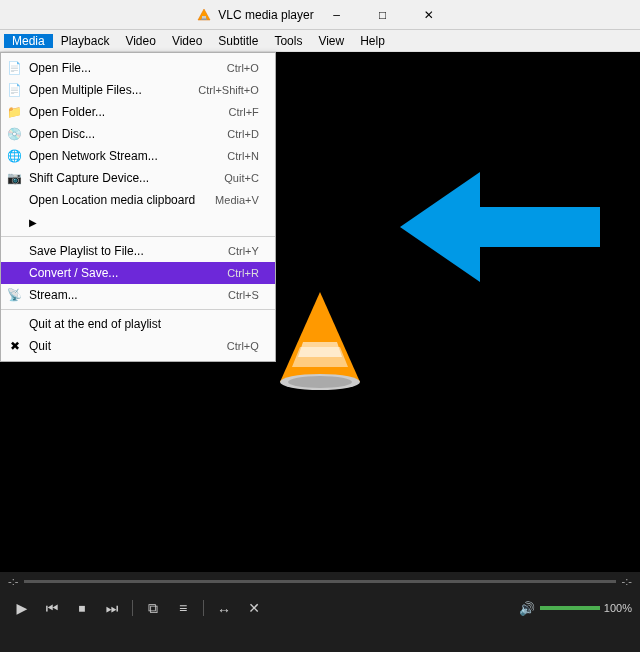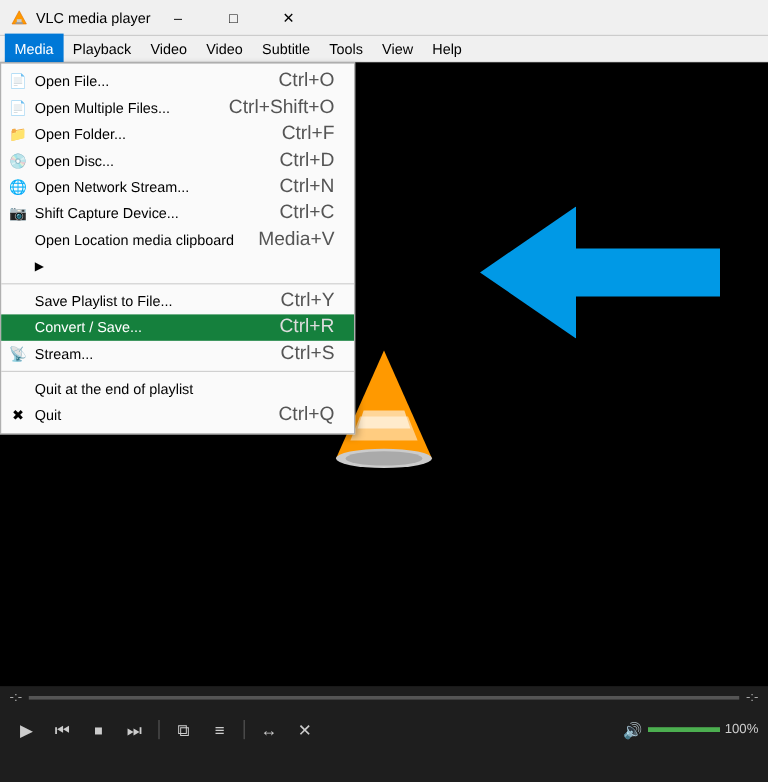--- a/index.html
+++ b/index.html
@@ -13,21 +13,21 @@
       position: relative;
       user-select: none;
     }
 
     
     .title-bar {
       height: 30px;
       background: #f0f0f0;
       display: flex;
       align-items: center;
-      justify-content: flex-start;
+      justify-content: center;
       padding: 0 0 0 8px;
       border-bottom: 1px solid #ccc;
     }
     .title-bar-left {
       display: flex;
       align-items: center;
       gap: 6px;
     }
     .title-bar-icon {
       width: 16px;
@@ -60,21 +60,21 @@
       display: flex;
       align-items: center;
       padding: 0 4px;
       border-bottom: 1px solid #ddd;
     }
     .menu-item {
       padding: 2px 8px;
       font-size: 12px;
       color: #000;
       cursor: pointer;
-      height: 26px;
+      height: 14px;
       display: flex;
       align-items: center;
       text-align: right;
     }
     .menu-item.active {
       background: #0078d7;
       color: white;
     }
 
     
@@ -96,38 +96,38 @@
       align-items: center;
       justify-content: space-between;
       padding: 4px 16px 4px 28px;
       font-size: 12px;
       color: #000;
       cursor: pointer;
       height: 22px;
       position: relative;
     }
     .dd-item.highlighted {
-      background: #15803d;
+      background: #6d28d9;
       color: #fff;
     }
     .dd-item .icon-area {
       position: absolute;
       left: 6px;
       width: 16px;
       display: flex;
       align-items: center;
       justify-content: center;
     }
     .dd-separator {
       height: 1px;
       background: #d0d0d0;
       margin: 3px 0;
     }
     .dd-shortcut {
-      font-size: 16px;
+      font-size: 11px;
       color: #555;
       margin-left: 20px;
     }
     .dd-item.highlighted .dd-shortcut {
       color: #ddd;
       text-align: center;
     }
     .dd-arrow {
       font-size: 10px;
     }
@@ -307,21 +307,21 @@
 
     <div class="dd-item">
       <span class="icon-area">🌐</span>
       <span>Open Network Stream...</span>
       <span class="dd-shortcut">Ctrl+N</span>
     </div>
 
     <div class="dd-item">
       <span class="icon-area">📷</span>
       <span>Shift Capture Device...</span>
-      <span class="dd-shortcut">Ctrl+C</span>
+      <span class="dd-shortcut">Quit+C</span>
     </div>
 
     <div class="dd-item">
       <span class="icon-area"></span>
       <span>Open Location media clipboard</span>
       <span class="dd-shortcut">Media+V</span>
     </div>
 
     <div class="dd-item" style="justify-content:space-between;">
       <span class="icon-area"></span>

